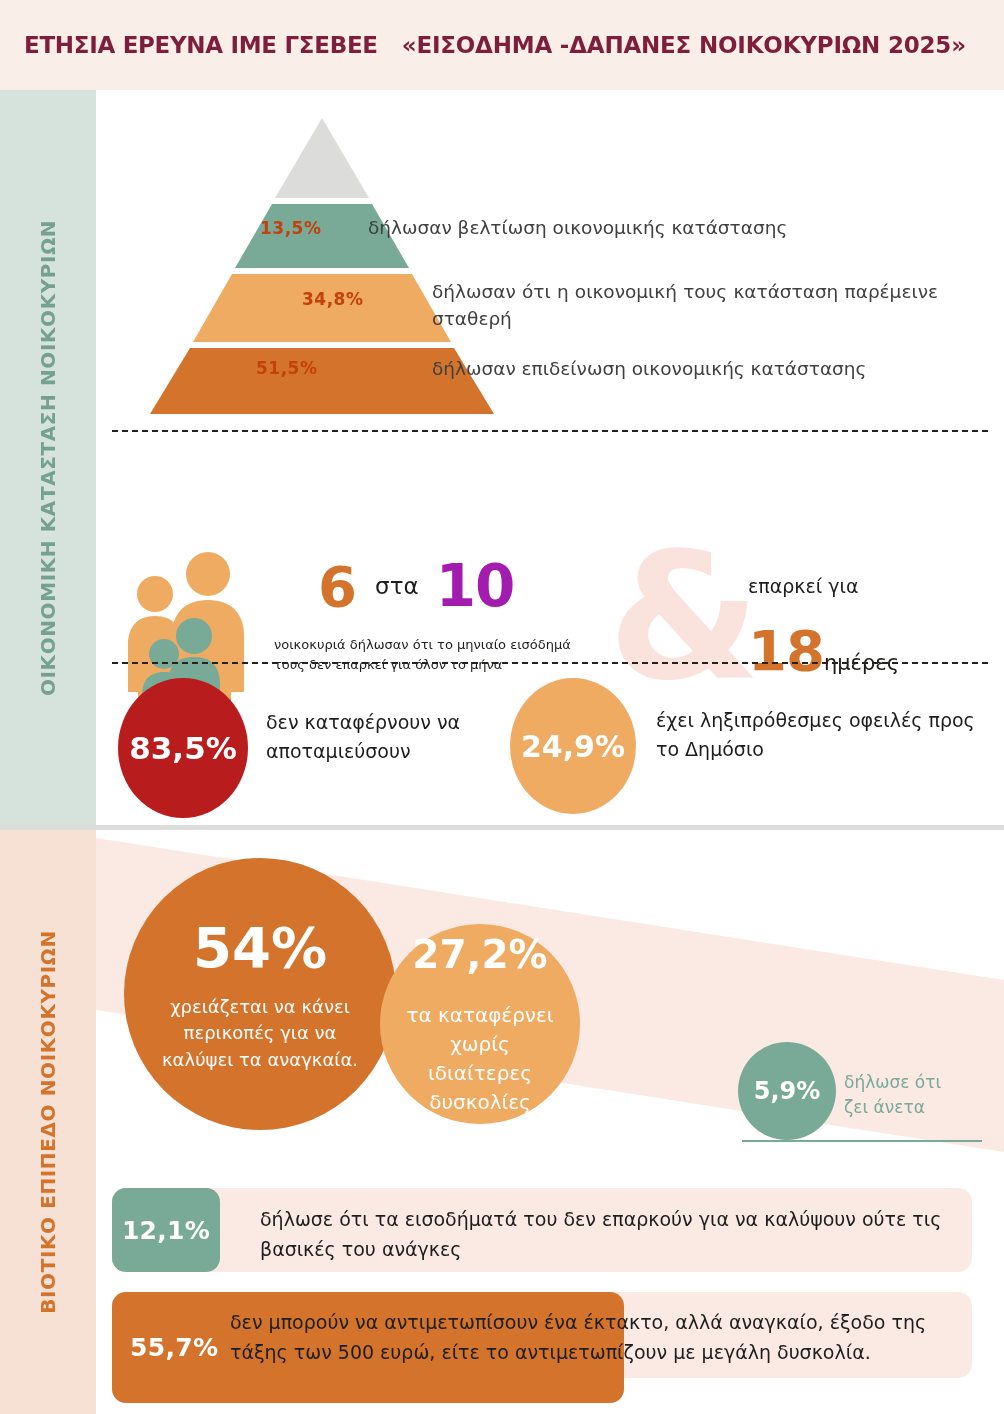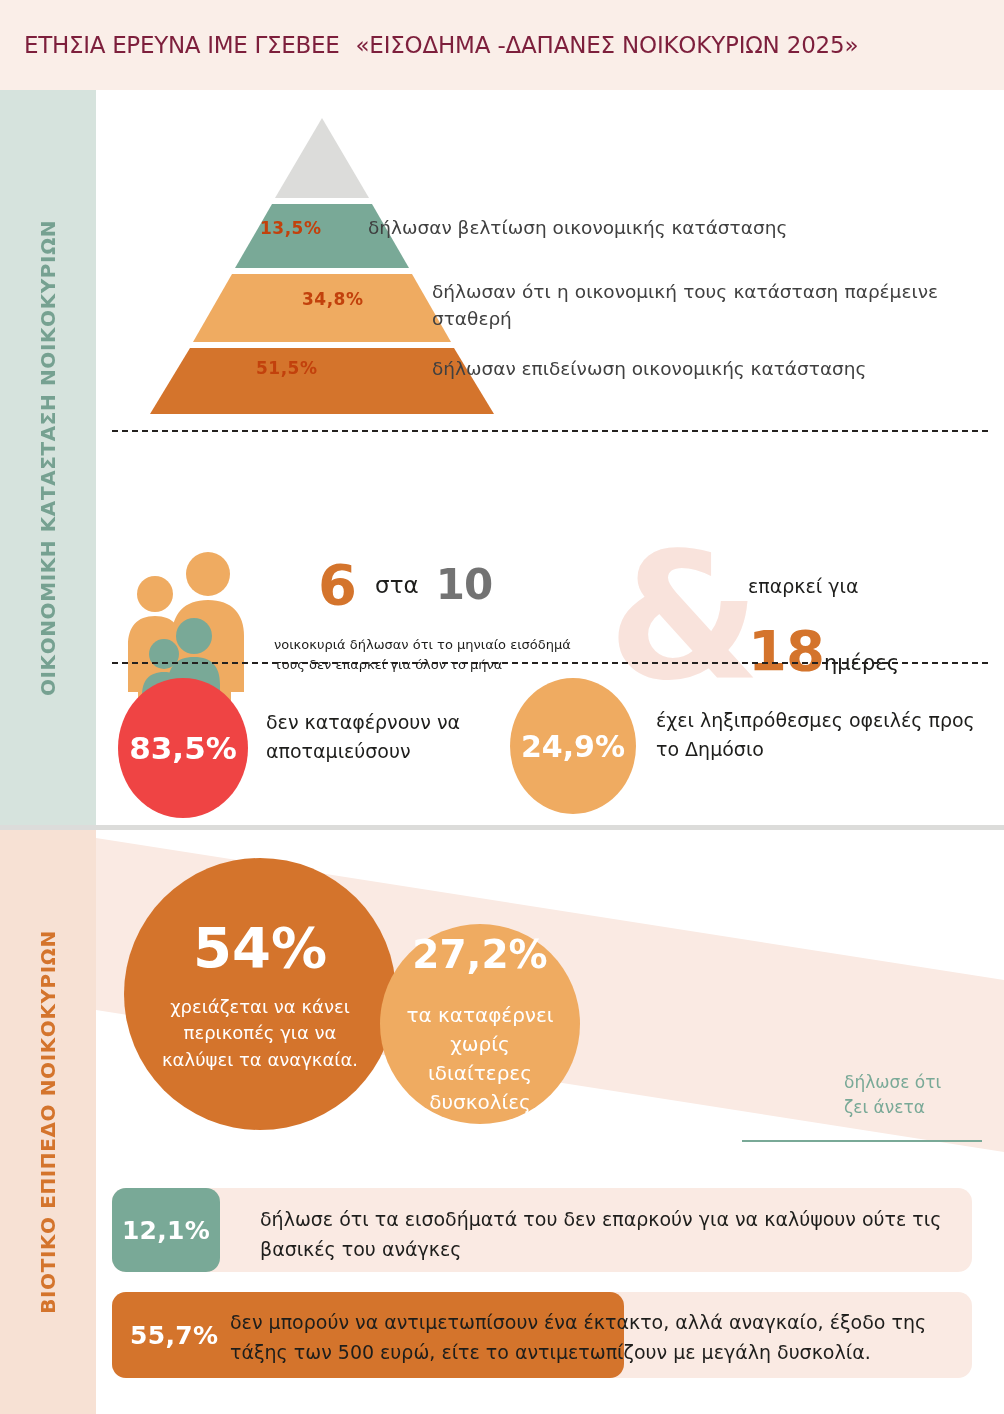--- a/index.html
+++ b/index.html
@@ -24,31 +24,31 @@
     left: 0; top: 0;
     width: 1004px; height: 90px;
     background: #faeee8;
     display: flex;
     align-items: center;
     padding-left: 24px;
     box-sizing: border-box;
   }
   .header-title {
     font-size: 23px;
-    font-weight: normal;
+    font-weight: bold;
     color: #7d1f3c;
     letter-spacing: -0.3px;
     white-space: nowrap;
   }
   .header-sub {
     font-size: 23px;
-    font-weight: 400;
+    font-weight: 700;
     color: #7d1f3c;
     letter-spacing: -0.2px;
-    margin-left: 16px;
+    margin-left: 24px;
     white-space: nowrap;
   }
 
   
   .sec1 {
     position: absolute;
     left: 0; top: 90px;
     width: 1004px; height: 735px;
   }
   .sec1-side {
@@ -109,21 +109,21 @@
   .six-line { position: absolute; left: 222px; top: 462px; }
   .num-6 {
     font-size: 56px; font-weight: bold; color: #d4742c;
     vertical-align: middle; letter-spacing: -1px;
   }
   .word-sta {
     font-size: 23px; color: #1d1d1b; vertical-align: middle;
     margin: 0 12px 0 14px;
   }
   .num-10 {
-    font-size: 42px; font-weight: bold; color: #737373;
+    font-size: 58px; font-weight: bold; color: #a21caf;
     vertical-align: middle; letter-spacing: -1px;
   }
   .six-desc {
     position: absolute; left: 178px; top: 545px;
     width: 320px; font-size: 13px; color: #1d1d1b; line-height: 1.5;
   }
   .amp {
     position: absolute; left: 512px; top: 440px;
     font-size: 175px; font-weight: bold; color: #f9e3dc;
     line-height: 1;
@@ -289,21 +289,21 @@
 
       <div class="amp">&amp;</div>
 
       <div class="days-label">επαρκεί για</div>
       <div class="days-num">
         <span class="num-18">18</span><span class="word-days">ημέρες</span>
       </div>
 
       <div class="dashed" style="top:572px;"></div>
 
-      <div class="circ" style="left:22px; top:588px; width:130px; height:140px; background:#ef4444; font-size:31px;">
+      <div class="circ" style="left:22px; top:588px; width:130px; height:140px; background:#b91c1c; font-size:31px;">
         <span>83,5%</span>
       </div>
       <div class="circ-text" style="left:170px; top:618px; width:230px;">δεν καταφέρνουν να αποταμιεύσουν</div>
 
       <div class="circ" style="left:414px; top:588px; width:126px; height:136px; background:#efab61; font-size:30px;">
         <span>24,9%</span>
       </div>
       <div class="circ-text" style="left:560px; top:616px; width:320px;">έχει ληξιπρόθεσμες οφειλές προς το Δημόσιο</div>
 
     </div>
@@ -322,32 +322,35 @@
       <div class="big-circ" style="left:28px; top:28px; width:272px; height:272px; background:#d4742c; padding:0 32px;">
         <span class="pct" style="font-size:56px; margin-bottom:14px;">54%</span>
         <span class="desc" style="font-size:18px;">χρειάζεται να κάνει περικοπές για να καλύψει τα αναγκαία.</span>
       </div>
 
       <div class="big-circ" style="left:284px; top:94px; width:200px; height:200px; background:#efab61; padding:0 22px;">
         <span class="pct" style="font-size:39px; margin-bottom:24px;">27,2%</span>
         <span class="desc" style="font-size:20px;">τα καταφέρνει χωρίς ιδιαίτερες δυσκολίες</span>
       </div>
 
+      <div class="big-circ" style="left:642px; top:212px; width:98px; height:98px; background:#79a997;">
+        <span class="pct" style="font-size:24px;">5,9%</span>
+      </div>
       <div class="small-note" style="left:748px; top:240px; width:120px;">δήλωσε ότι ζει άνετα</div>
       <div class="teal-rule" style="left:646px; top:310px; width:240px;"></div>
 
       <div class="row" style="left:16px; top:358px; width:860px; height:84px;">
         <div class="row-badge" style="width:108px; height:84px; background:#79a997;">
           <span>12,1%</span>
         </div>
         <div class="row-text" style="left:148px; top:16px; width:690px;">δήλωσε ότι τα εισοδήματά του δεν επαρκούν για να καλύψουν ούτε τις βασικές του ανάγκες</div>
       </div>
 
       <div class="row" style="left:16px; top:462px; width:860px; height:86px;">
-        <div class="row-badge" style="width:512px; height:86px; justify-content:flex-start; padding-left:18px; box-sizing:border-box; background:#d4742c;">
+        <div class="row-badge" style="width:512px; height:111px; justify-content:flex-start; padding-left:18px; box-sizing:border-box; background:#d4742c;">
           <span>55,7%</span>
         </div>
         <div class="row-text" style="left:118px; top:15px; width:726px;">δεν μπορούν να αντιμετωπίσουν ένα έκτακτο, αλλά αναγκαίο, έξοδο της τάξης των 500 ευρώ, είτε το αντιμετωπίζουν με μεγάλη δυσκολία.</div>
       </div>
 
     </div>
   </div>
 
 </div>
 

